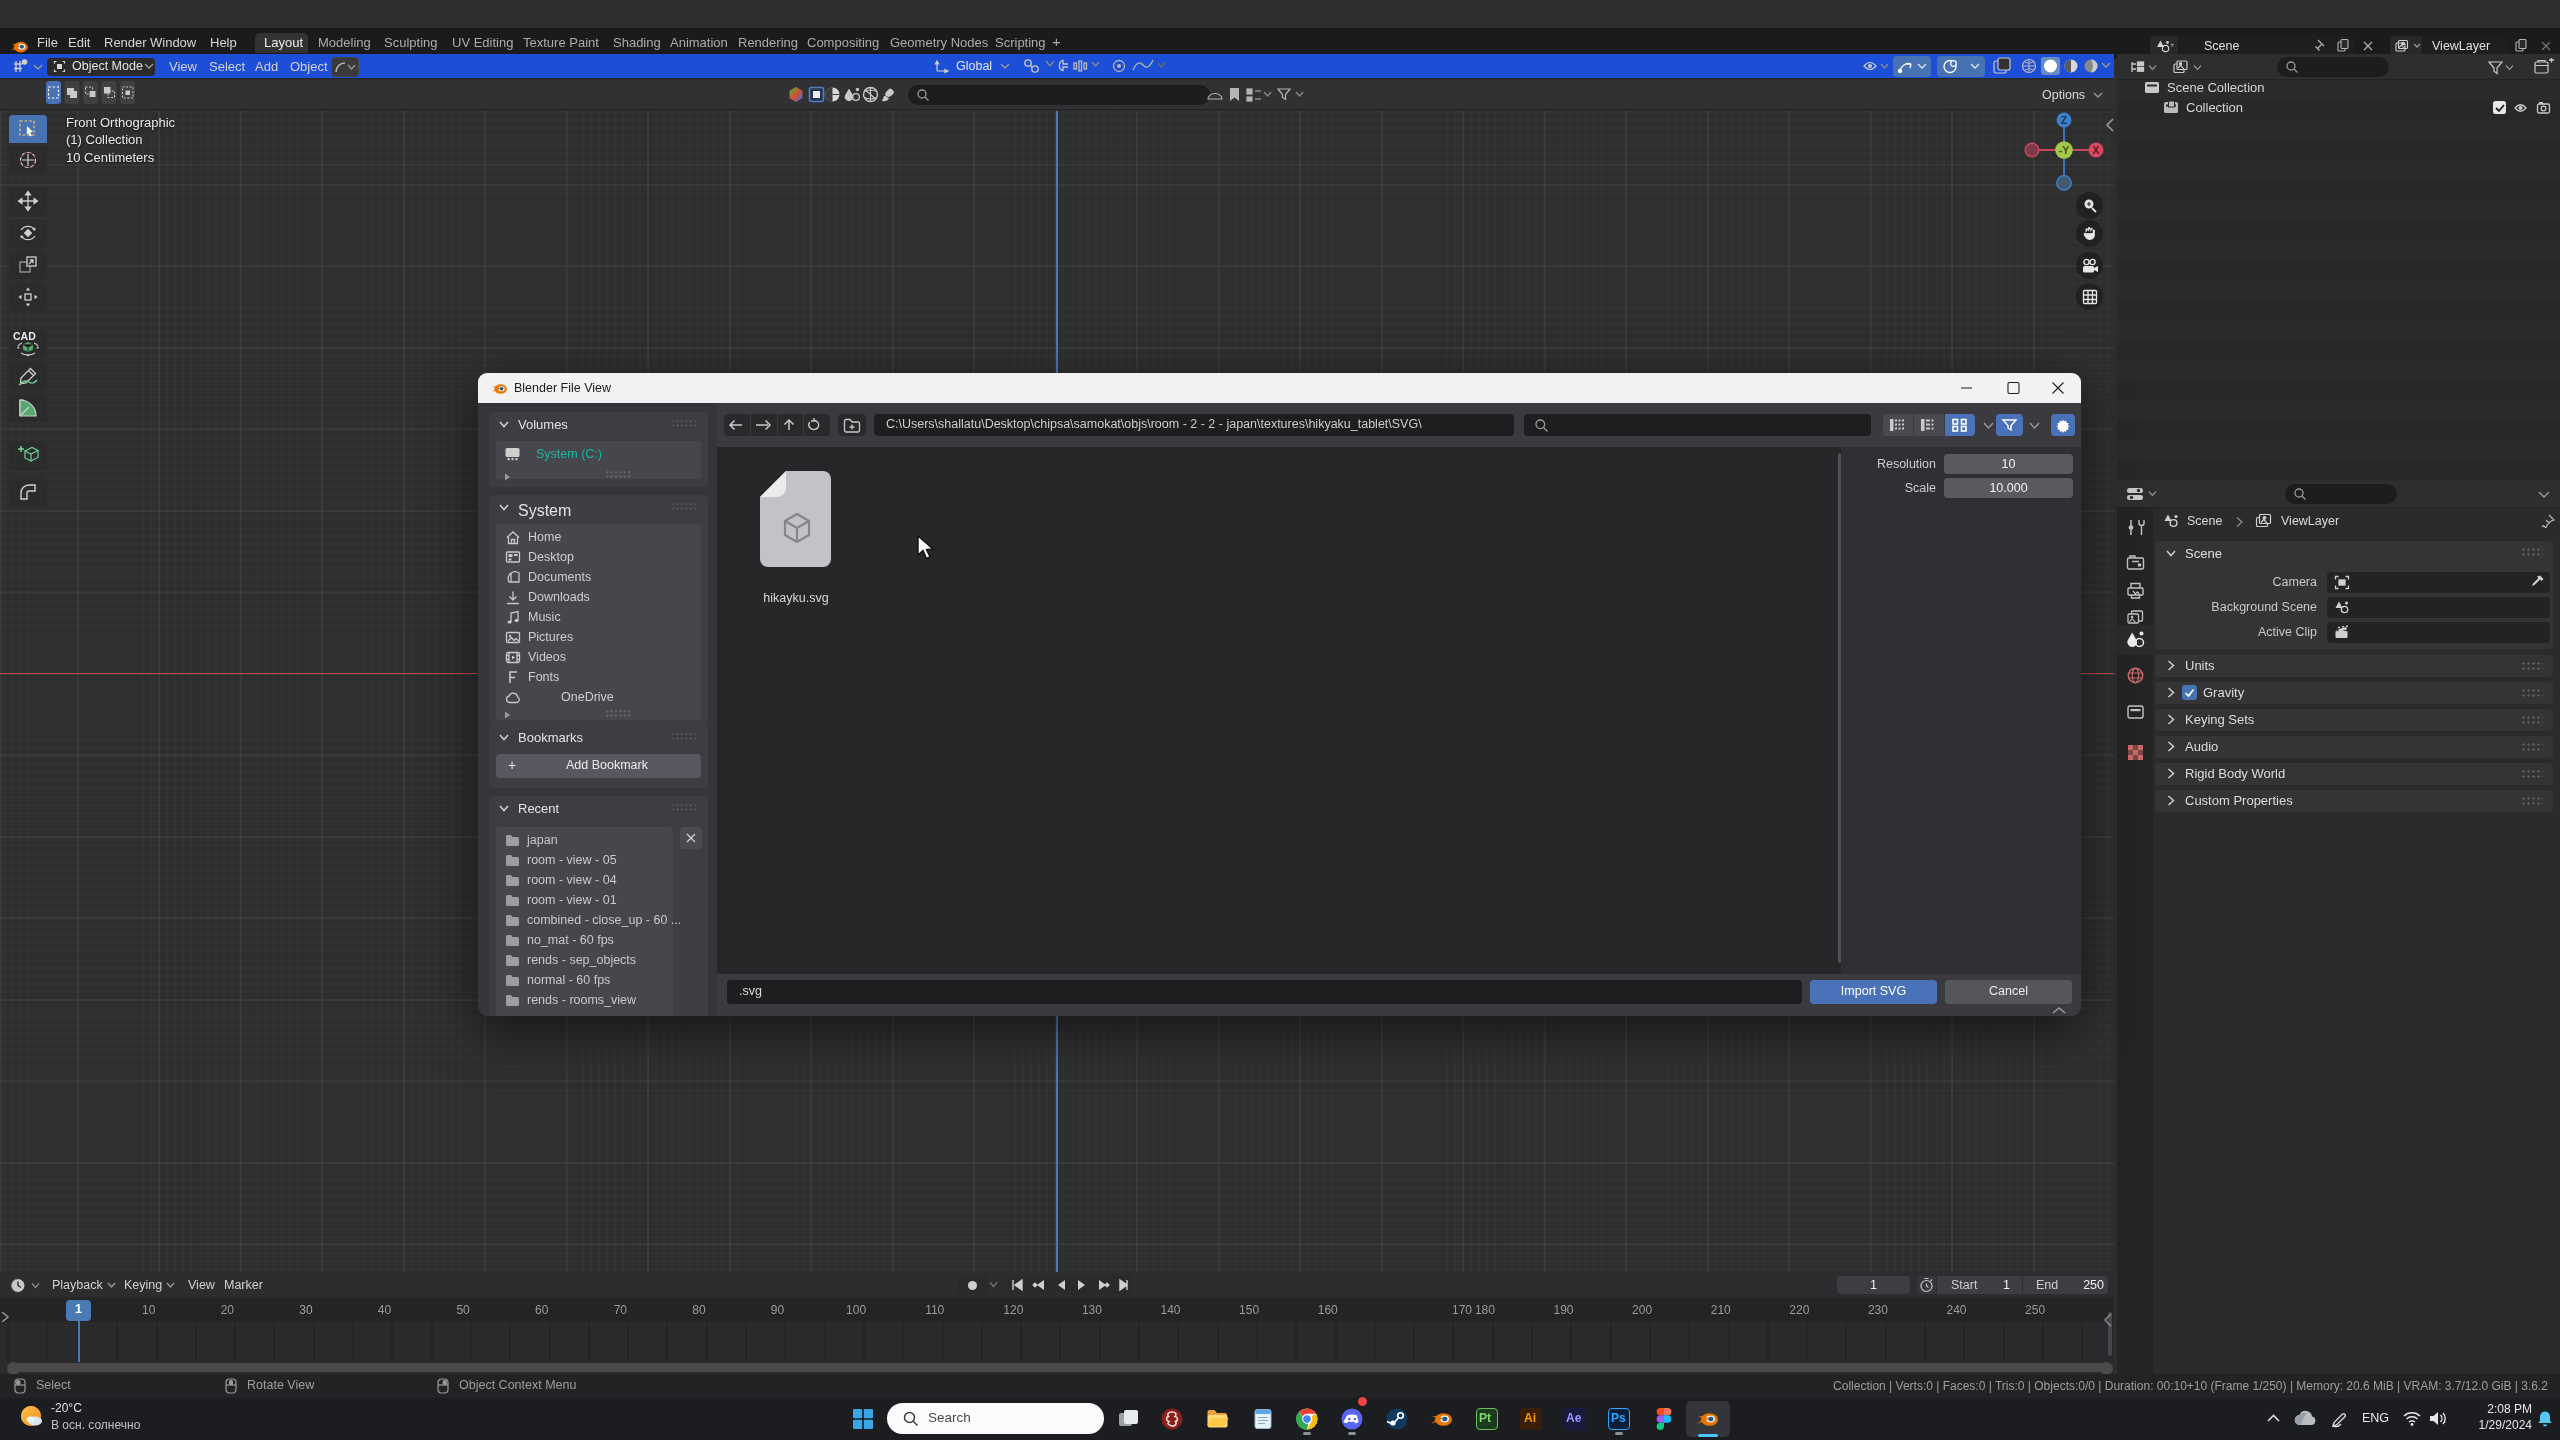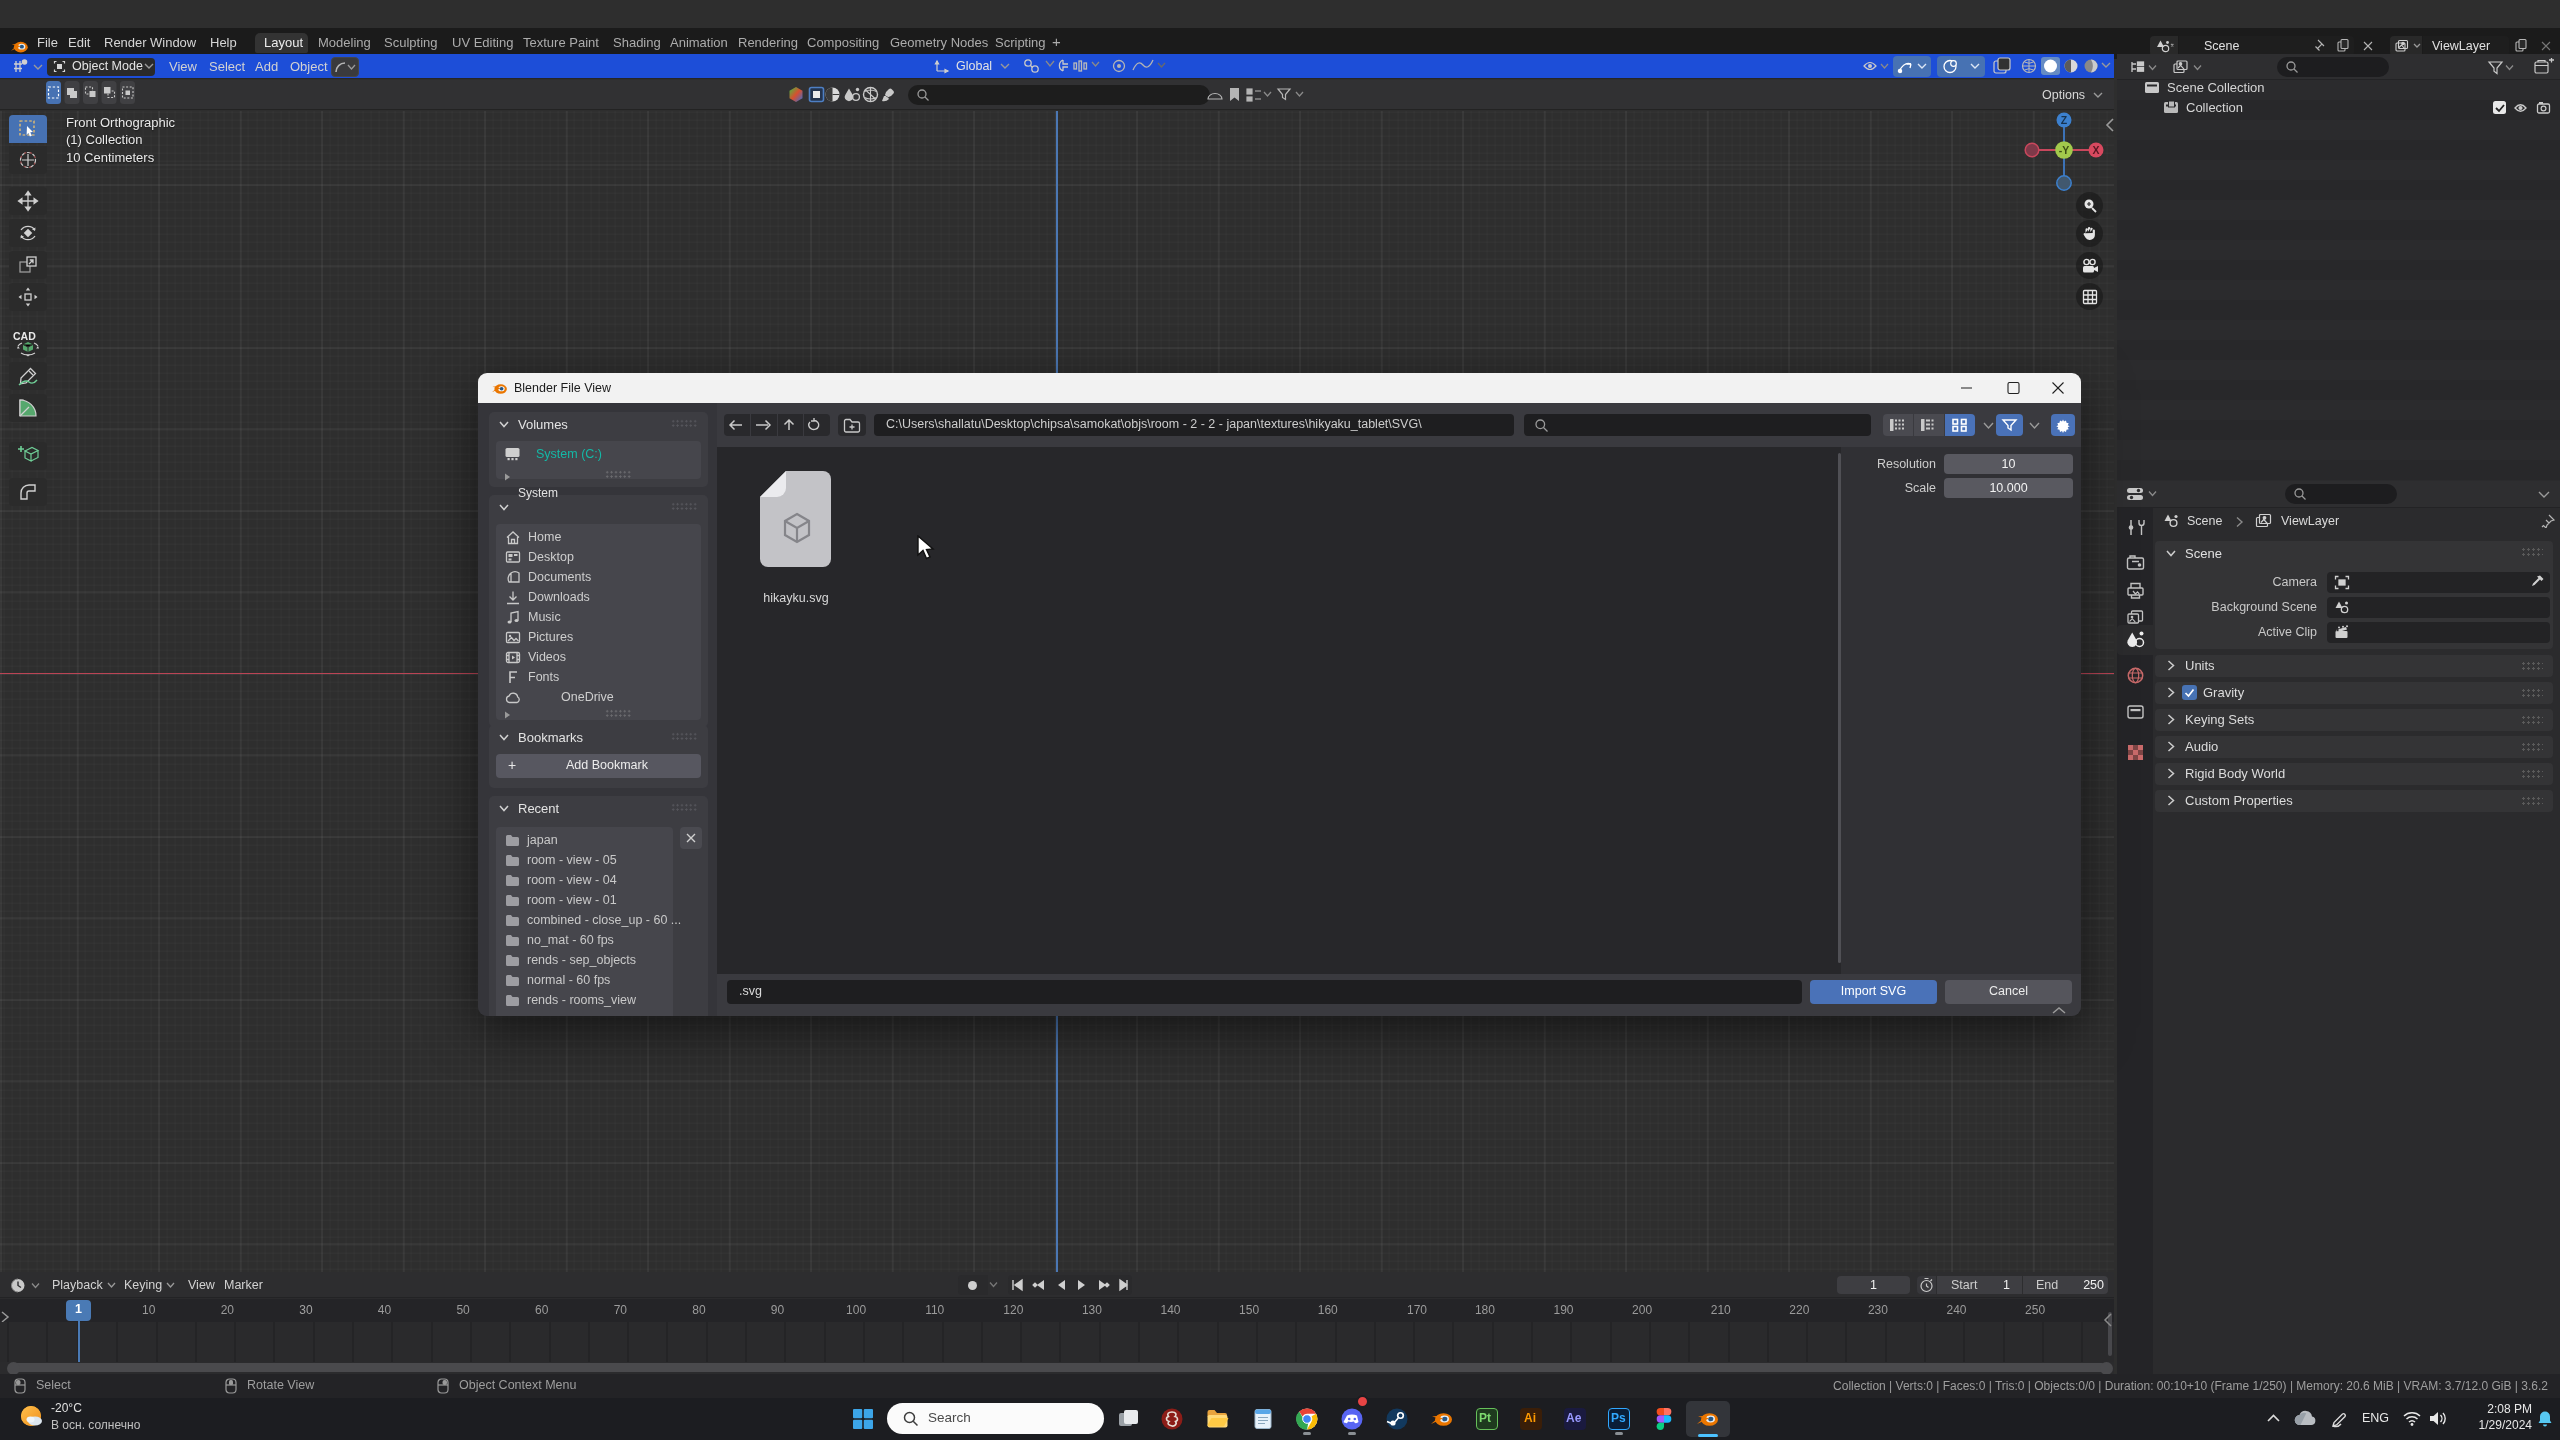--- a/index.html
+++ b/index.html
@@ -682,21 +682,21 @@
       <div class="abs txt" style="left:600.34px;top:31px;width:40px;text-align:center;font-size:12px;color:#9b9b9b;">70</div>
       <div class="abs txt" style="left:678.94px;top:31px;width:40px;text-align:center;font-size:12px;color:#9b9b9b;">80</div>
       <div class="abs txt" style="left:757.5400000000001px;top:31px;width:40px;text-align:center;font-size:12px;color:#9b9b9b;">90</div>
       <div class="abs txt" style="left:836.14px;top:31px;width:40px;text-align:center;font-size:12px;color:#9b9b9b;">100</div>
       <div class="abs txt" style="left:914.74px;top:31px;width:40px;text-align:center;font-size:12px;color:#9b9b9b;">110</div>
       <div class="abs txt" style="left:993.34px;top:31px;width:40px;text-align:center;font-size:12px;color:#9b9b9b;">120</div>
       <div class="abs txt" style="left:1071.94px;top:31px;width:40px;text-align:center;font-size:12px;color:#9b9b9b;">130</div>
       <div class="abs txt" style="left:1150.54px;top:31px;width:40px;text-align:center;font-size:12px;color:#9b9b9b;">140</div>
       <div class="abs txt" style="left:1229.14px;top:31px;width:40px;text-align:center;font-size:12px;color:#9b9b9b;">150</div>
       <div class="abs txt" style="left:1307.74px;top:31px;width:40px;text-align:center;font-size:12px;color:#9b9b9b;">160</div>
-      <div class="abs txt" style="left:1397px;top:31px;width:40px;text-align:center;font-size:12px;color:#9b9b9b;">170</div>
+      <div class="abs txt" style="left:1442px;top:31px;width:40px;text-align:center;font-size:12px;color:#9b9b9b;">170</div>
       <div class="abs txt" style="left:1464.94px;top:31px;width:40px;text-align:center;font-size:12px;color:#9b9b9b;">180</div>
       <div class="abs txt" style="left:1543.54px;top:31px;width:40px;text-align:center;font-size:12px;color:#9b9b9b;">190</div>
       <div class="abs txt" style="left:1622.14px;top:31px;width:40px;text-align:center;font-size:12px;color:#9b9b9b;">200</div>
       <div class="abs txt" style="left:1700.74px;top:31px;width:40px;text-align:center;font-size:12px;color:#9b9b9b;">210</div>
       <div class="abs txt" style="left:1779.3400000000001px;top:31px;width:40px;text-align:center;font-size:12px;color:#9b9b9b;">220</div>
       <div class="abs txt" style="left:1857.94px;top:31px;width:40px;text-align:center;font-size:12px;color:#9b9b9b;">230</div>
       <div class="abs txt" style="left:1936.54px;top:31px;width:40px;text-align:center;font-size:12px;color:#9b9b9b;">240</div>
       <div class="abs txt" style="left:2015.14px;top:31px;width:40px;text-align:center;font-size:12px;color:#9b9b9b;">250</div>
   <svg class="abs" style="left:0px;top:38px;" width="10" height="14" viewBox="0 0 10 14">
         <path d="M2 2 l6 5 -6 5" stroke="#9a9a9a" stroke-width="1.5" fill="none"></path>
@@ -928,21 +928,21 @@
   <div class="abs txt" style="left:58px;top:74px;font-size:12.5px;color:#14b8a6;">System (C:)</div>
   <svg class="abs" style="left:25px;top:99px;" width="9" height="10" viewBox="0 0 9 10">
         <path d="M2 1.5 l5 3.5 -5 3.5 Z" fill="#9a9a9a"></path>
       </svg>
   <div class="abs" style="left:127px;top:97px;width:26px;height:8px;background:radial-gradient(circle, #6a6a6e 1px, transparent 1.2px);background-size:4.4px 4.4px;"></div>
 
   <div class="abs" style="left:11px;top:122px;width:219px;height:232px;background:#3d3d42;border-radius:5px;"></div>
   <svg class="abs" style="left:20px;top:129px;" width="12" height="11" viewBox="0 0 12 11">
         <path d="M2 3 l4 4.5 4-4.5" stroke="#d0d0d0" stroke-width="1.5" fill="none"></path>
       </svg>
-  <div class="abs txt" style="left:40px;top:113px;font-size:12px;color:#e3e3e3;">System</div>
+  <div class="abs txt" style="left:40px;top:129px;font-size:16px;color:#e3e3e3;">System</div>
   <div class="abs" style="left:18px;top:151px;width:205px;height:196px;background:#46464c;border-radius:4px;"></div>
   <svg class="abs" style="left:27px;top:157px;" width="16" height="15" viewBox="0 0 16 15">
         <path d="M2 7.5 L8 2 l6 5.5 M3.5 7 V13.5 h9 V7 M6.5 13.5 V9.5 h3 v4" stroke="#c9c9c9" fill="none" stroke-width="1.3"></path>
       </svg>
       <div class="abs txt" style="left:50px;top:157px;font-size:12.5px;color:#cecece;">Home</div>
       <svg class="abs" style="left:27px;top:177px;" width="16" height="15" viewBox="0 0 16 15">
         <rect x="1.5" y="2" width="13" height="10" rx="1" stroke="#c9c9c9" fill="none" stroke-width="1.3"></rect>
         <rect x="3.5" y="4" width="4" height="3" fill="#c9c9c9"></rect>
         <rect x="9" y="4" width="3.5" height="2" fill="#c9c9c9"></rect>
         <rect x="3.5" y="8.5" width="3" height="2" fill="#c9c9c9"></rect>

